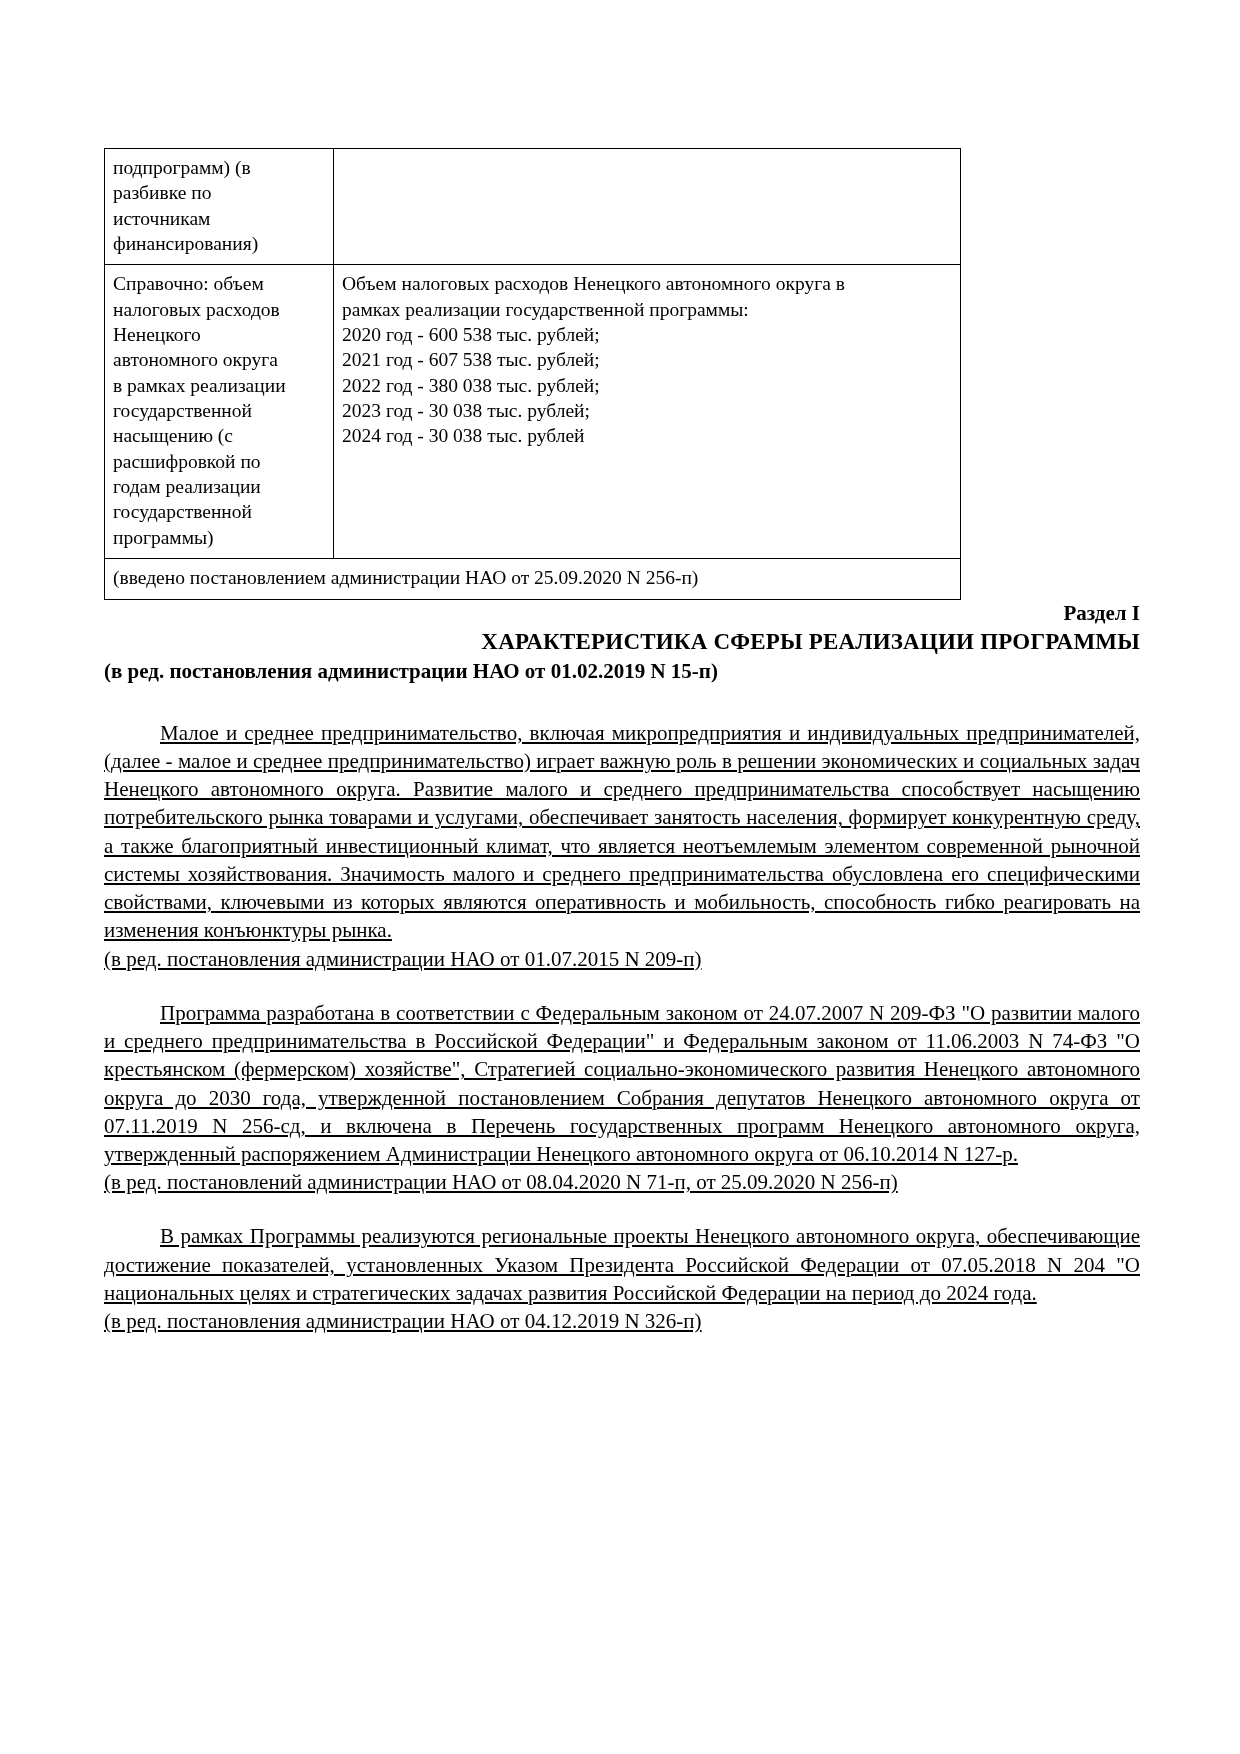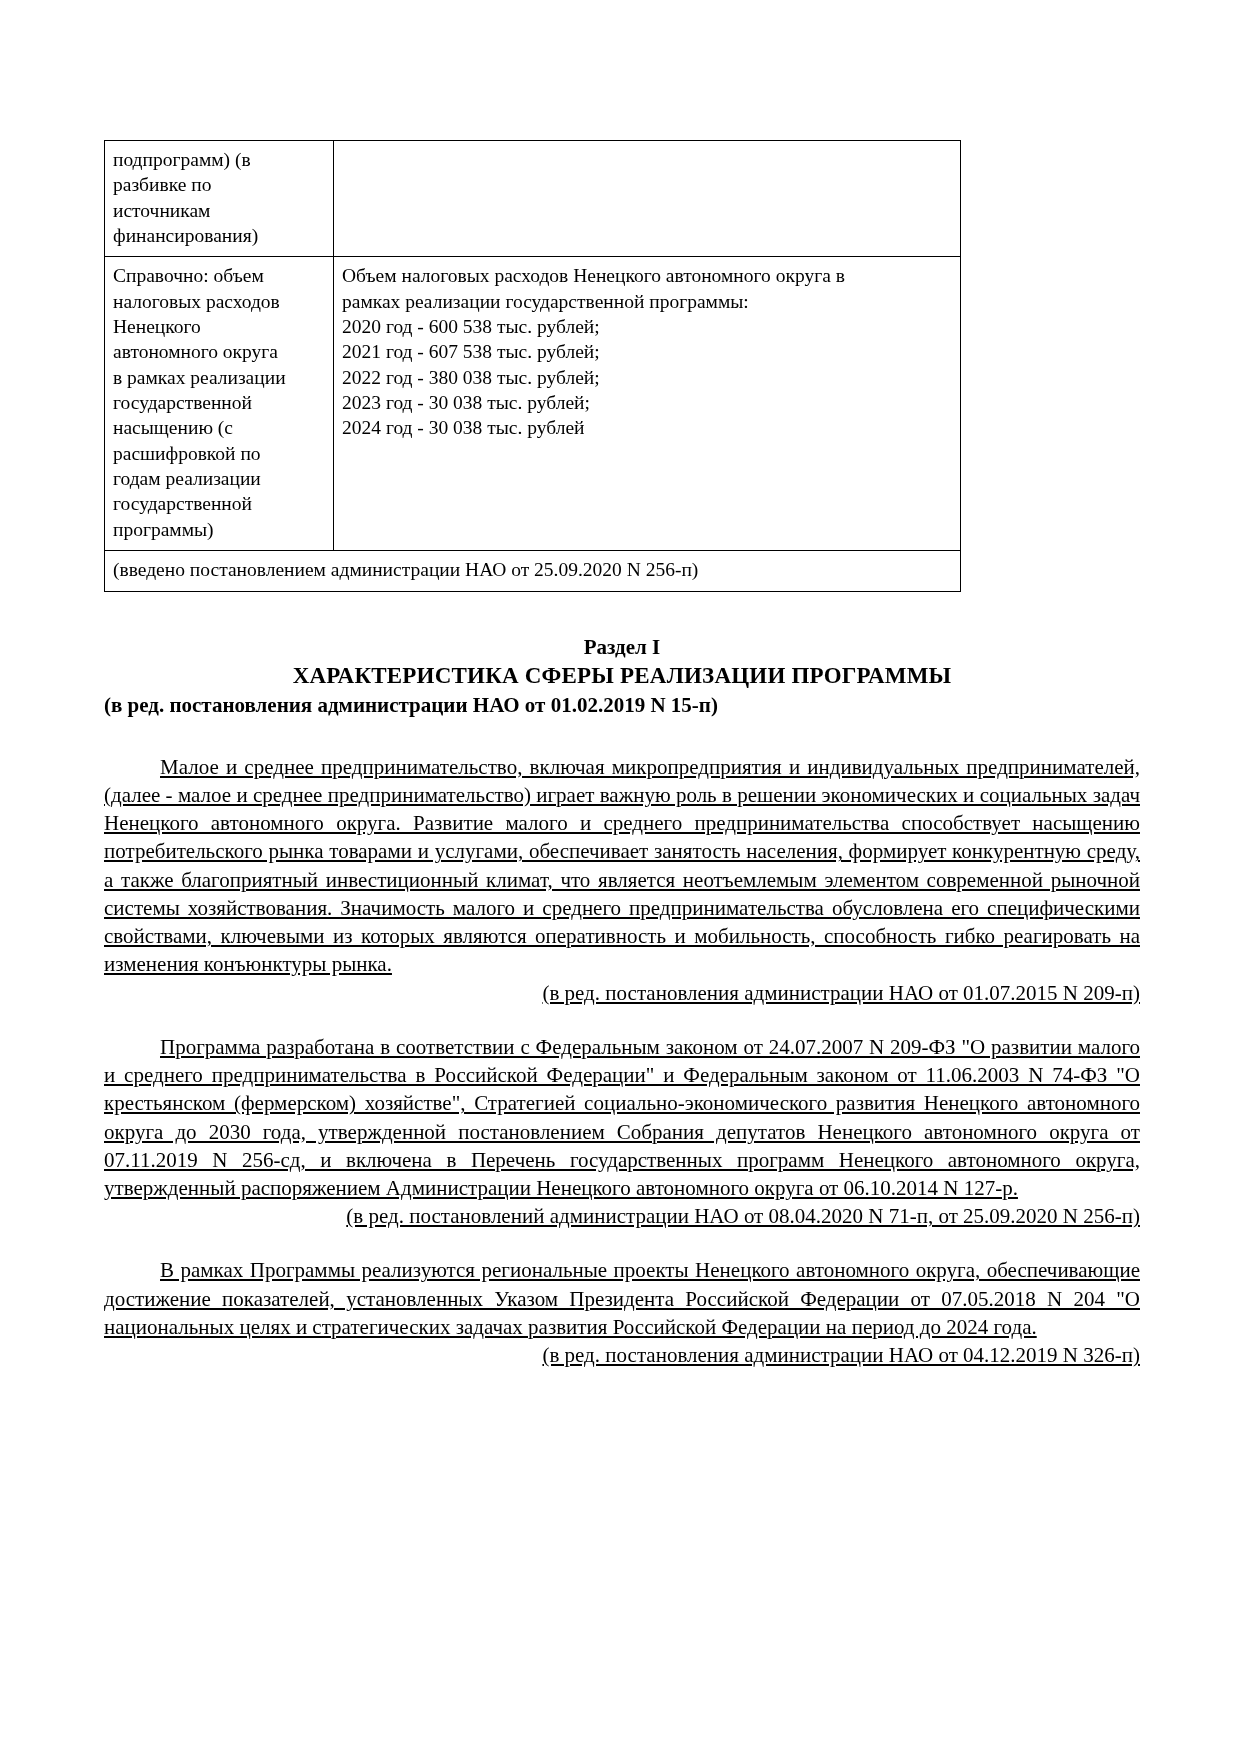--- a/index.html
+++ b/index.html
@@ -19,21 +19,21 @@
     position: relative;
     width: 1240px;
     height: 1754px;
     box-sizing: border-box;
     padding: 0;
     overflow: hidden;
   }
   .content {
     position: absolute;
     left: 104px;
-    top: 140px;
+    top: 148px;
     width: 1036px;
   }
 
   
   table.doc-table {
     border-collapse: collapse;
     width: 822px;
     table-layout: fixed;
     font-size: 19.5px;
     line-height: 1.30;
@@ -43,22 +43,21 @@
     vertical-align: top;
     padding: 6px 8px 8px 8px;
   }
   td.col-left { width: 212px; }
   td.col-right { width: 610px; }
   td.full-span { padding-top: 7px; padding-bottom: 9px; }
   .cell-line { display: block; white-space: pre-wrap; }
 
   
   .section-wrap {
-    margin-top: 42px;
-    text-align: center;
+    text-align: right;
   }
   .section-number {
     font-weight: bold;
     font-size: 21px;
     line-height: 1.25;
   }
   .section-title {
     font-weight: bold;
     font-size: 23px;
     line-height: 1.25;
@@ -72,21 +71,21 @@
     line-height: 1.345;
     text-align: justify;
     text-indent: 56px;
     margin: 0;
     hyphens: none;
   }
   .para-spacer { height: 26px; }
   .note {
     font-size: 21px;
     line-height: 1.345;
-    text-align: right;
+    text-align: left;
     text-indent: 0;
     margin: 0;
   }
   .edit-note-top {
     font-size: 21px;
     line-height: 1.345;
     text-align: left;
     margin: 0 0 0 0;
     font-weight: bold;
   }

